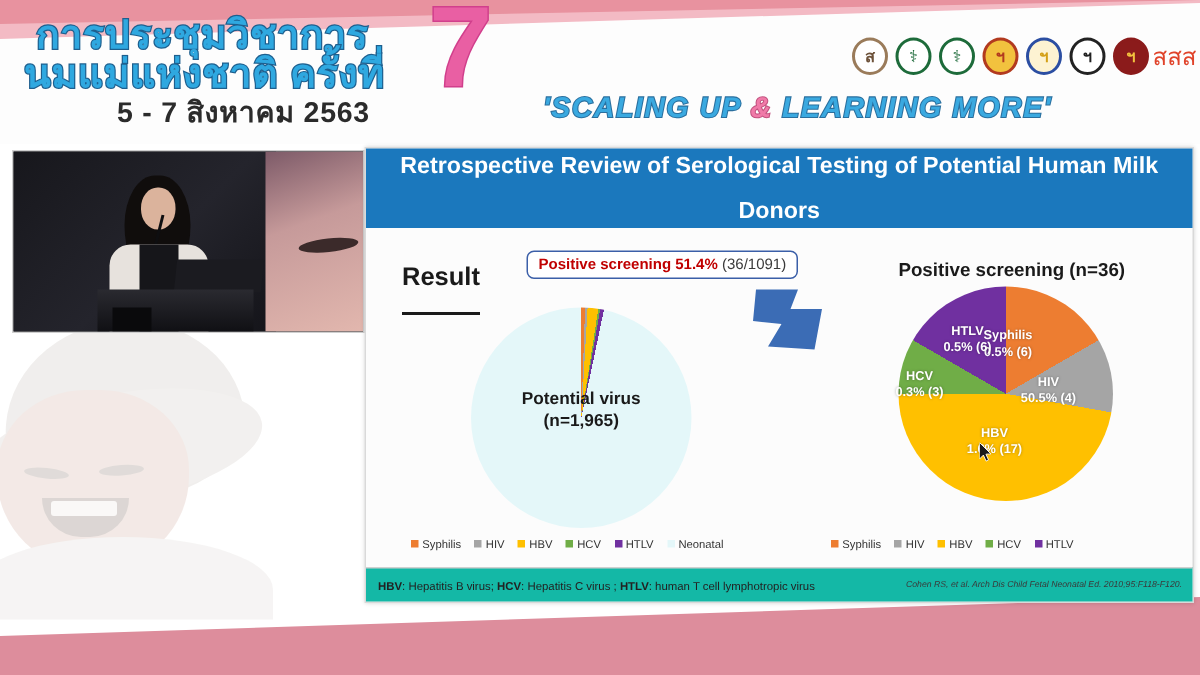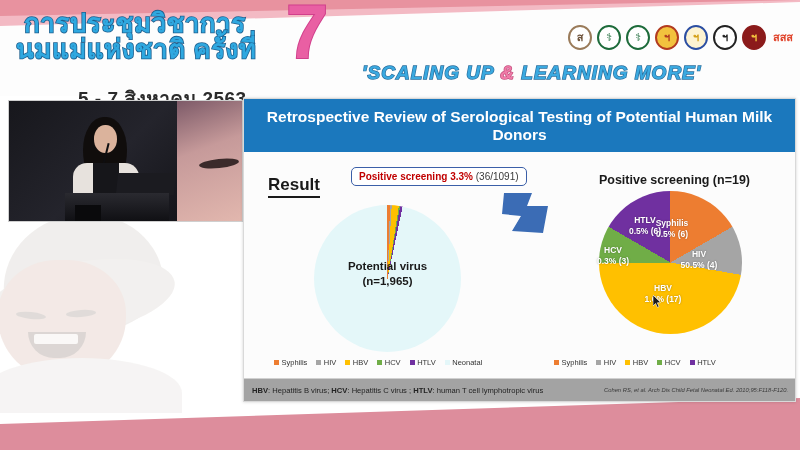--- a/index.html
+++ b/index.html
@@ -56,21 +56,21 @@
   
   .hdr-thai1,.hdr-thai2{
     position:absolute;font-weight:bold;letter-spacing:.5px;
     color:#2fa8e0;-webkit-text-stroke:1.6px #1e5f8e;paint-order:stroke fill;
     white-space:nowrap;
   }
   .hdr-thai1{left:24px;top:2px;font-size:26px;}
   .hdr-thai2{left:16px;top:28px;font-size:26px;}
   .hdr-date{
     position:absolute;left:78px;top:59px;font-size:19px;font-weight:bold;color:#2b2b2b;
-    white-space:nowrap;letter-spacing:.5px;margin-top:24px;
+    white-space:nowrap;letter-spacing:.5px;
   }
   .hdr-seven{
     position:absolute;left:286px;top:-6px;font-size:76px;line-height:76px;font-weight:bold;
     color:#e95fa3;-webkit-text-stroke:2px #d13f8c;paint-order:stroke fill;
   }
   .hdr-tag{
     position:absolute;left:362px;top:62px;font-size:19px;font-weight:bold;font-style:italic;
     color:#3aa9e0;-webkit-text-stroke:1.4px #2a6f9e;paint-order:stroke fill;white-space:nowrap;
     letter-spacing:1px;
   }
@@ -79,36 +79,36 @@
   .logos{position:absolute;left:568px;top:24px;display:flex;gap:5px;align-items:center;}
   .logo{width:24px;height:26px;display:flex;align-items:center;justify-content:center;}
   .logo .disc{width:21px;height:21px;border-radius:50%;border:2px solid #1d6b3a;
     background:#fff;display:flex;align-items:center;justify-content:center;
     font-size:11px;font-weight:bold;color:#1d6b3a;}
   .logo.l1 .disc{border-color:#9a7b5a;color:#6d523a;}
   .logo.l4 .disc{border-color:#b23a1f;color:#b23a1f;background:#f2c23e;}
   .logo.l5 .disc{border-color:#2b4ea2;color:#d4a017;background:#fdf3d2;}
   .logo.l6 .disc{border-color:#222;color:#222;}
   .logo.l7 .disc{border-color:#8b1b1b;color:#f2c23e;background:#8b1b1b;}
-  .logo.l8{font-size:11px;font-weight:bold;color:#e0432a;}
+  .logo.l8{font-size:16px;font-weight:normal;color:#e0432a;}
 
   
   #slide{
     position:absolute;left:243px;top:98px;width:551px;height:302px;
     background:#fcfcfc;border:1px solid #d9d9d9;box-shadow:0 0 3px rgba(0,0,0,.18);
   }
   .slide-title{
     position:absolute;left:0;top:0;width:551px;height:53px;background:#1b78bd;
-    color:#fff;font-size:15.5px;font-weight:bold;line-height:18px;
+    color:#fff;font-size:15.5px;font-weight:bold;line-height:30px;
     display:flex;align-items:center;justify-content:center;text-align:center;padding:0 10px;
     box-sizing:border-box;
   }
   .result-label{
     position:absolute;left:24px;top:76px;font-size:17px;font-weight:bold;color:#1a1a1a;
-    border-bottom:2px solid #1a1a1a;padding-bottom:1px;
+    border-bottom:2px solid #1a1a1a;padding-bottom:13px;
   }
   .callout{
     position:absolute;left:107px;top:68px;padding:3px 7px;background:#fff;
     border:1.4px solid #3b5fa8;border-radius:5px;font-size:10px;white-space:nowrap;
   }
   .callout .strong{color:#c00000;font-weight:bold;}
   .callout .frac{color:#3a3a3a;}
 
   .arrow-blue{
     position:absolute;left:258px;top:90px;width:48px;height:46px;
@@ -160,21 +160,21 @@
   
   .legend{position:absolute;display:flex;align-items:center;gap:9px;font-size:7.5px;color:#333;}
   .legend .li{display:flex;align-items:center;gap:2.5px;white-space:nowrap;}
   .legend .sw{width:5px;height:5px;display:inline-block;}
   .legend-left{left:30px;top:259px;}
   .legend-right{left:310px;top:259px;}
 
   
   .foot{
     position:absolute;left:0;bottom:0;width:551px;height:22px;border-top:1px solid #d0d0d0;
-    background:#a3a3a3;display:flex;align-items:center;
+    background:#14b8a6;display:flex;align-items:center;
   }
   .foot-defs{position:absolute;left:8px;font-size:7.6px;color:#222;white-space:nowrap;}
   .foot-defs b{font-weight:bold;}
   .foot-cite{position:absolute;right:7px;font-size:5.8px;font-style:italic;color:#3a3a3a;white-space:nowrap;}
 
   
   .video{
     position:absolute;left:8px;top:100px;width:233px;height:120px;
     background:#0d0d10;border:1px solid #cfcfcf;overflow:hidden;
   }
@@ -268,36 +268,36 @@
     <div class="v-podium2"></div>
   </div>
 
   <div id="slide">
 
     <div class="slide-title">Retrospective Review of Serological Testing of Potential Human Milk Donors</div>
 
     <div class="result-label">Result</div>
 
     <div class="callout">
-      <span class="strong">Positive screening 3.3%</span>
+      <span class="strong">Positive screening 51.4%</span>
       <span class="frac">(36/1091)</span>
     </div>
 
     <svg class="arrow-blue" viewBox="0 0 48 46">
       <polygon points="4,6 28,6 24,18 44,18 40,42 12,40 20,26 2,24" fill="#3b6cb5"></polygon>
       <path d="M2,4 L30,4 L25,17 L46,17 L41,44 L10,42 L19,27 L0,25 Z" fill="#3b6cb5"></path>
     </svg>
 
     <div class="pie-left"></div>
     <div class="pie-left-lbl">
       <div>Potential virus</div>
       <div>(n=1,965)</div>
     </div>
 
-    <div class="pie-right-title">Positive screening (n=19)</div>
+    <div class="pie-right-title">Positive screening (n=36)</div>
     <div class="pie-right"></div>
 
     <div class="pslice-lbl pl-syphilis">
       <div>Syphilis</div>
       <div>0.5% (6)</div>
     </div>
     <div class="pslice-lbl pl-hiv">
       <div>HIV</div>
       <div>50.5% (4)</div>
     </div>

